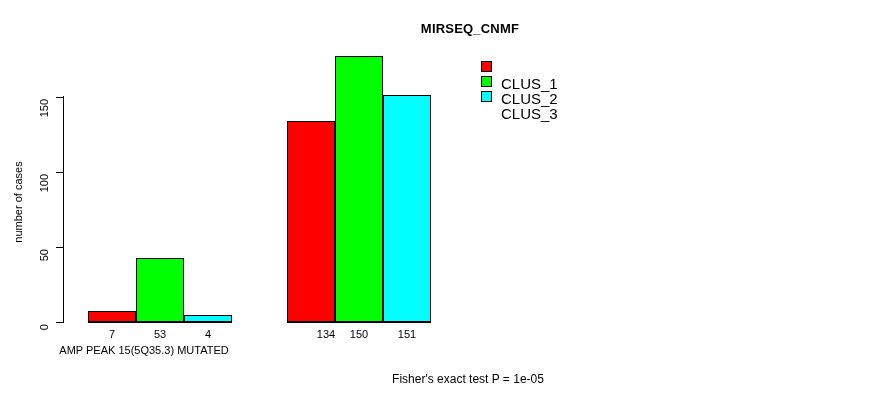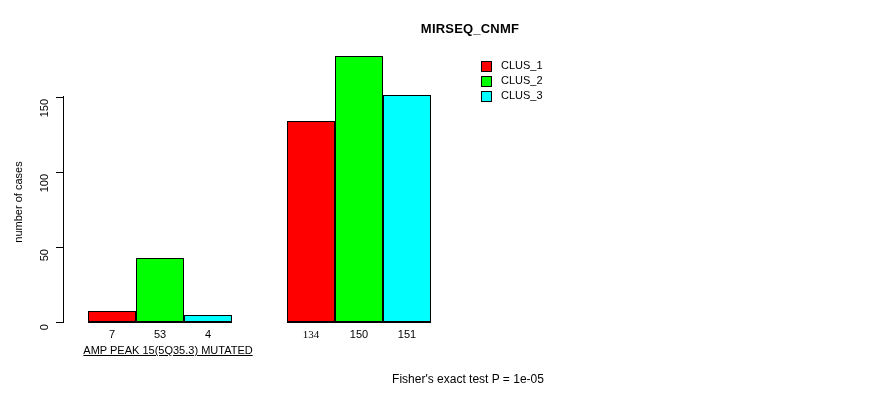--- a/index.html
+++ b/index.html
@@ -110,22 +110,22 @@
     left: 0;
     top: 2px;
     width: 11px;
     height: 11px;
     box-sizing: border-box;
     border: 1px solid #000000;
   }
   .legend-label {
     position: absolute;
     left: 20px;
-    top: 0;
-    font-size: 11px;
+    top: 16px;
+    font-size: 15px;
     white-space: nowrap;
   }
 </style>
 </head>
 <body>
 
 <div id="canvas">
 
   <div class="title">MIRSEQ_CNMF</div>
 
@@ -146,29 +146,29 @@
   <div class="baseline" style="left:88px;width:144px;"></div>
 
   <div class="bar" style="left:88px;width:48px;height:11px;background:#ff0000;"></div>
   <div class="bar" style="left:136px;width:48px;height:64px;background:#00ff00;"></div>
   <div class="bar" style="left:184px;width:48px;height:7px;background:#00ffff;"></div>
 
   <div class="bar-value" style="left:88px;">7</div>
   <div class="bar-value" style="left:136px;">53</div>
   <div class="bar-value" style="left:184px;">4</div>
 
-  <div class="group-label" style="left:36px;width:264px;text-decoration:underline;">AMP PEAK 15(5Q35.3) MUTATED</div>
+  <div class="group-label" style="left:12px;width:264px;">AMP PEAK 15(5Q35.3) MUTATED</div>
 
   <div class="baseline" style="left:287px;width:144px;"></div>
 
   <div class="bar" style="left:287px;width:48px;height:201px;background:#ff0000;"></div>
   <div class="bar" style="left:335px;width:48px;height:266px;background:#00ff00;"></div>
   <div class="bar" style="left:383px;width:48px;height:227px;background:#00ffff;"></div>
 
-  <div class="bar-value" style="left:287px;font-family:Liberation Serif, serif;">134</div>
+  <div class="bar-value" style="left:302px;">134</div>
   <div class="bar-value" style="left:335px;">150</div>
   <div class="bar-value" style="left:383px;">151</div>
 
   <div class="legend">
     <div class="legend-row">
       <span class="legend-swatch" style="background:#ff0000;"></span>
       <span class="legend-label">CLUS_1</span>
     </div>
     <div class="legend-row">
       <span class="legend-swatch" style="background:#00ff00;"></span>

